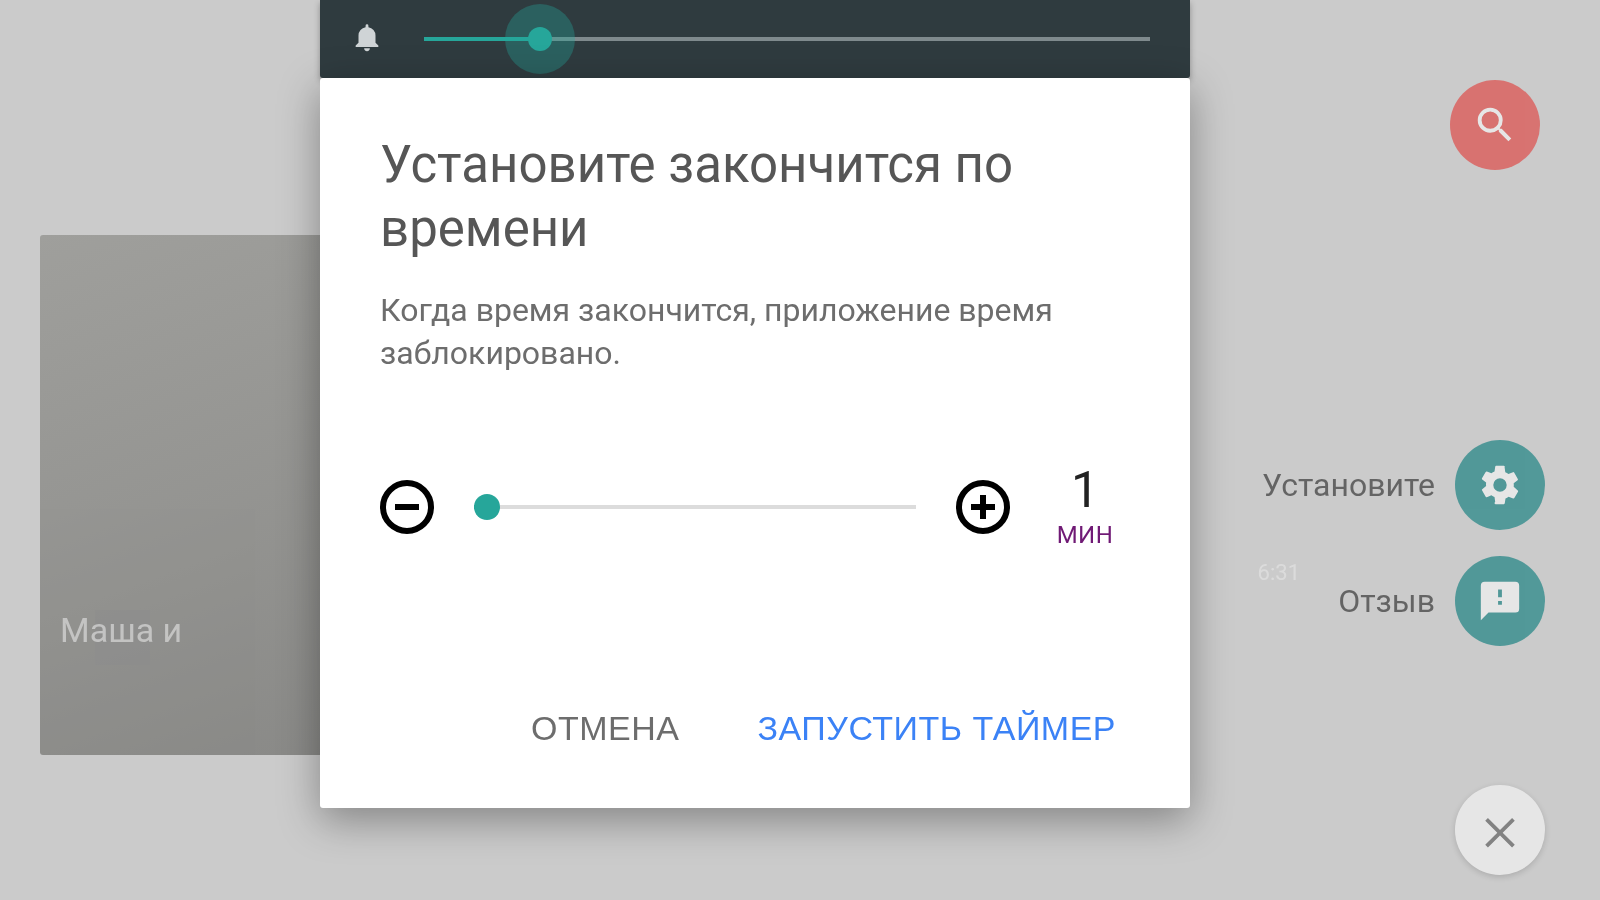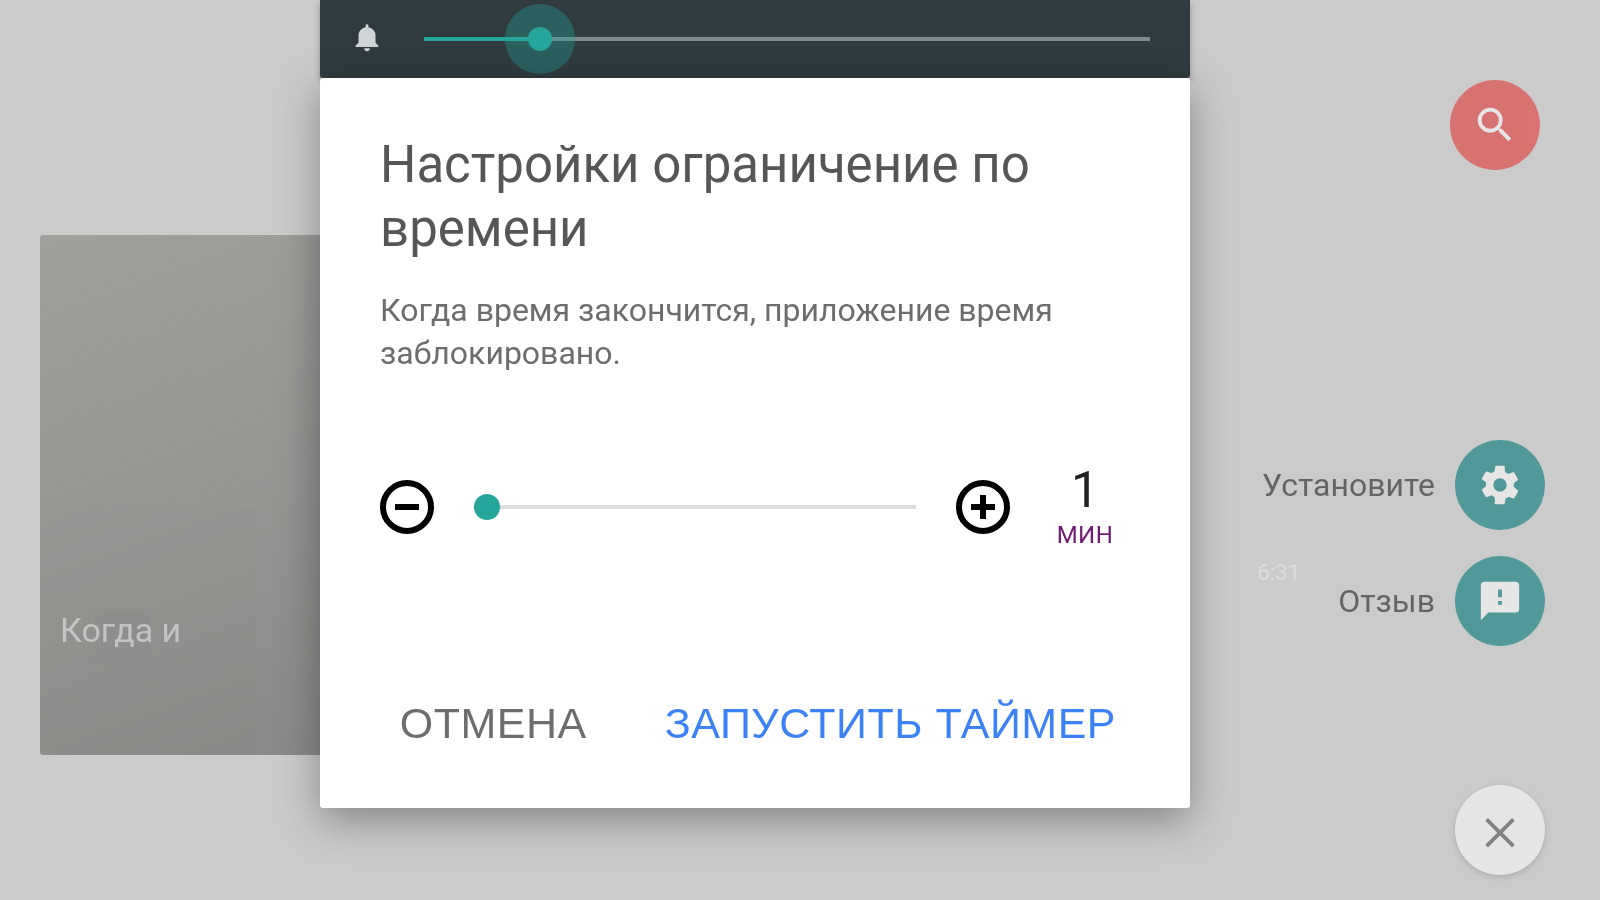--- a/index.html
+++ b/index.html
@@ -138,38 +138,38 @@
   }
   .value-num { font-size:50px; color:#222; font-weight:400; line-height:1;}
   .value-unit{ font-size:24px; color:#701a75; margin-top:6px; letter-spacing:.5px;}
 
   .actions {
     margin-top:auto;
     display:flex; justify-content:flex-end; gap:70px;
     padding: 40px 10px 50px 0;
   }
   .btn {
-    font-size:43px; font-weight:500; letter-spacing:.5px;
+    font-size:34px; font-weight:500; letter-spacing:.5px;
     background:none; border:none; cursor:pointer;
     padding: 10px 4px;
   }
   .btn.cancel { color:#6d6d6d; }
   .btn.start  { color:#3b82f6; }
 
   
   .circ svg { width:46px; height:46px; fill:#fff; }
   .circ.white svg { fill:#555; }
 </style>
 </head>
 <body>
 
 <div class="bg">
   <div class="bg-tile">
     <div class="bg-thumb"></div>
-    <div class="caption">Когда и</div>
+    <div class="caption">Маша и</div>
   </div>
   <div class="bg-duration">6:31</div>
 
   <div class="side-btn side-search">
     <span class="label"></span>
     <span class="circ red">
       <svg viewBox="0 0 24 24">
           <path d="M15.5 14h-.79l-.28-.27A6.471 6.471 0 0016 9.5 6.5 6.5 0 109.5 16a6.47 6.47 0 004.23-1.57l.27.28v.79l5 5L20.49 19l-5-5zM9.5 14A4.5 4.5 0 1114 9.5 4.5 4.5 0 019.5 14z"></path>
         </svg>
     </span>
@@ -213,21 +213,21 @@
       </svg>
   </span>
   <div class="vol-track">
     <div class="vol-fill" id="vol-fill" style="width: 16%;"></div>
     <div class="vol-ripple" id="vol-ripple" style="left: 16%;"></div>
     <div class="vol-thumb" id="vol-thumb" style="left: 16%;"></div>
   </div>
 </div>
 
 <div class="dialog">
-  <h1 class="dlg-title">Настройки ограничение по времени</h1>
+  <h1 class="dlg-title">Установите закончится по времени</h1>
   <p class="dlg-desc">Когда время закончится, приложение время заблокировано.</p>
 
   <div class="slider-row">
     <div class="pm-btn">
       <span class="bar"></span>
     </div>
 
     <div class="time-track">
       <div class="time-fill" id="time-fill" style="width: 3%;"></div>
       <div class="time-thumb" id="time-thumb" style="left: 3%;"></div>

